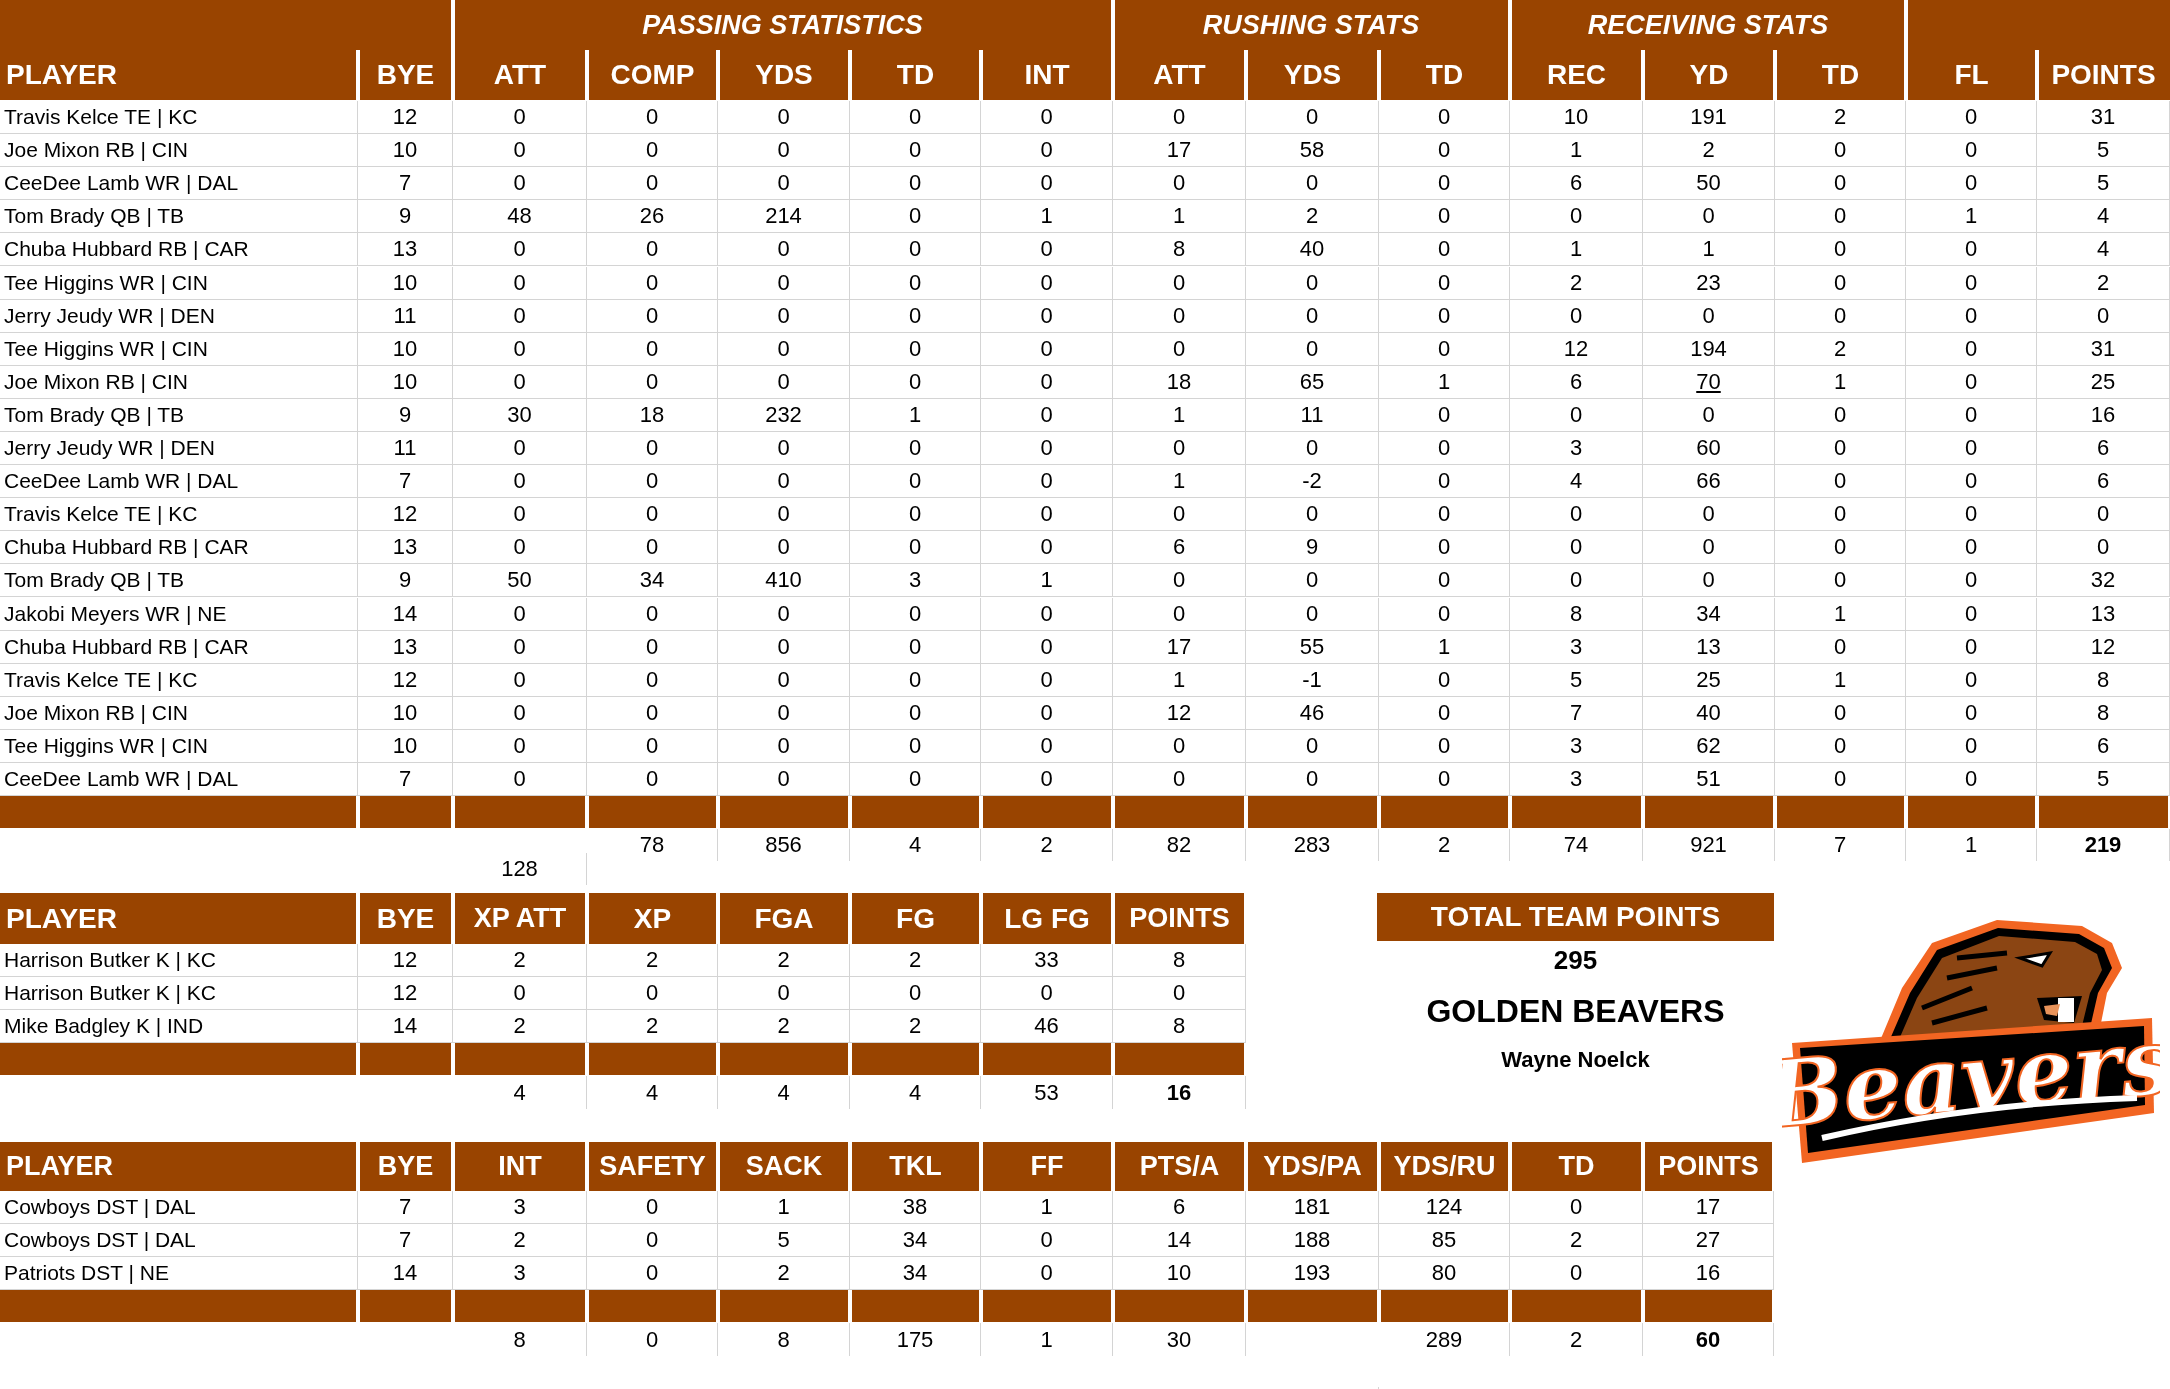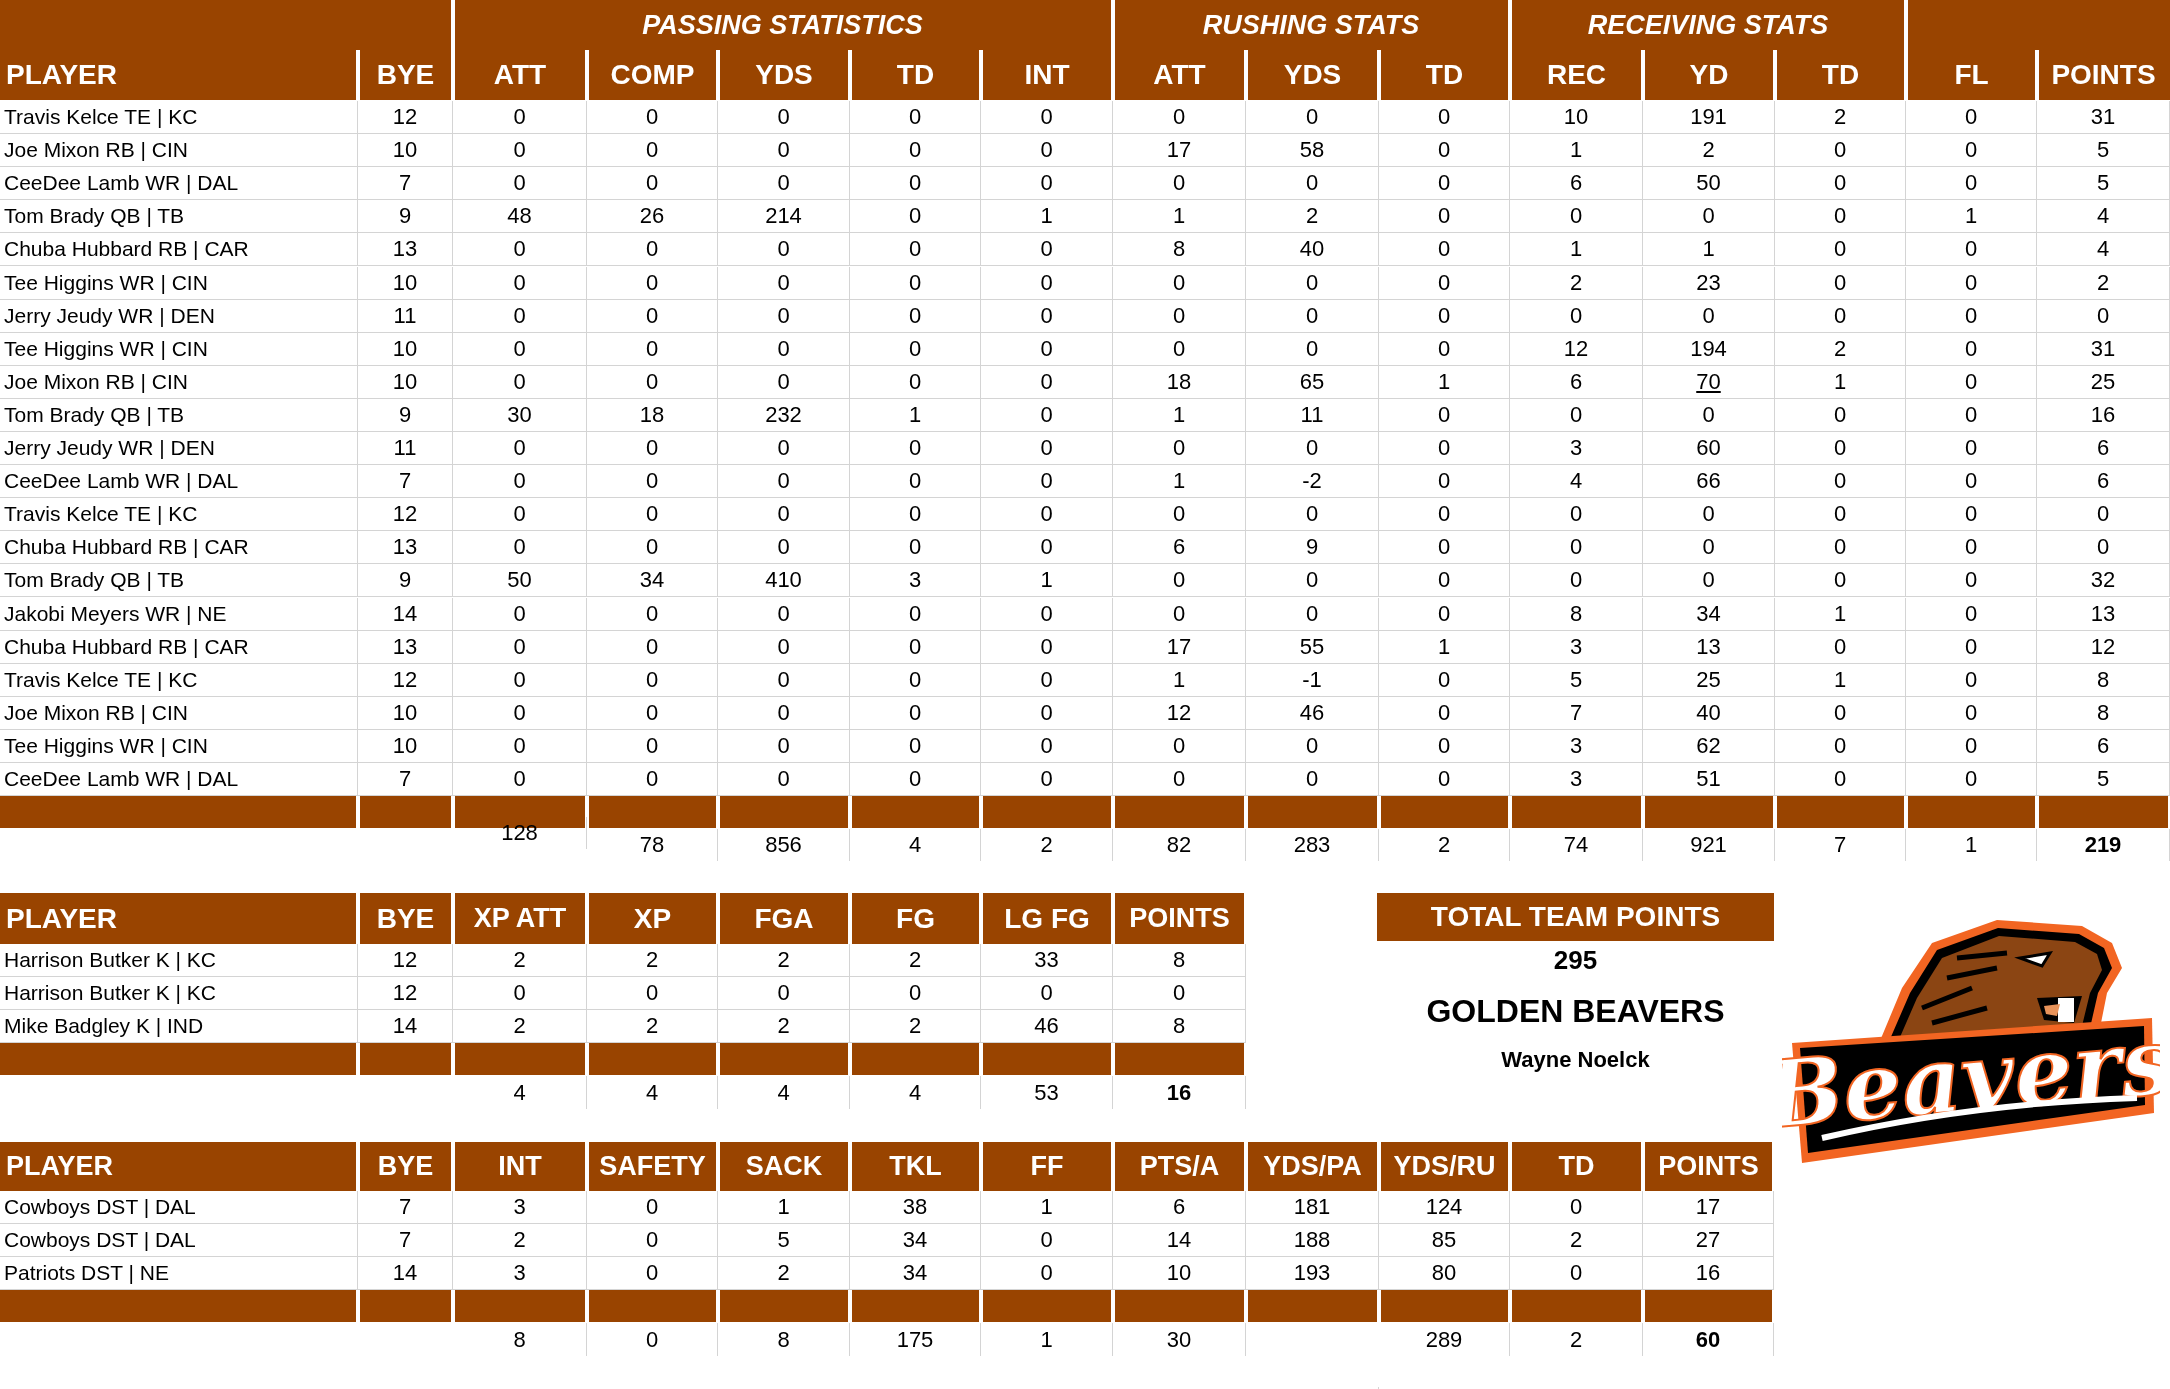--- a/index.html
+++ b/index.html
@@ -387,21 +387,21 @@
     <div class="abs bar" style="left: 1115px; top: 796px; width: 129px; height: 32px;"></div>
     <div class="abs bar" style="left: 1248px; top: 796px; width: 129px; height: 32px;"></div>
     <div class="abs bar" style="left: 1381px; top: 796px; width: 127px; height: 32px;"></div>
     <div class="abs bar" style="left: 1512px; top: 796px; width: 129px; height: 32px;"></div>
     <div class="abs bar" style="left: 1645px; top: 796px; width: 128px; height: 32px;"></div>
     <div class="abs bar" style="left: 1777px; top: 796px; width: 127px; height: 32px;"></div>
     <div class="abs bar" style="left: 1908px; top: 796px; width: 127px; height: 32px;"></div>
     <div class="abs bar" style="left: 2039px; top: 796px; width: 129px; height: 32px;"></div>
     <div class="abs tot" style="left: 0px; top: 829px; width: 358px; height: 32px; border-right: none;"></div>
     <div class="abs tot" style="left: 358px; top: 829px; width: 95px; height: 32px; border-right: none;"></div>
-    <div class="abs tot" style="left: 453px; top: 817px; width: 134px; height: 32px;">128</div>
+    <div class="abs tot" style="left: 453px; top: 853px; width: 134px; height: 32px;">128</div>
     <div class="abs tot" style="left: 587px; top: 829px; width: 131px; height: 32px;">78</div>
     <div class="abs tot" style="left: 718px; top: 829px; width: 132px; height: 32px;">856</div>
     <div class="abs tot" style="left: 850px; top: 829px; width: 131px; height: 32px;">4</div>
     <div class="abs tot" style="left: 981px; top: 829px; width: 132px; height: 32px;">2</div>
     <div class="abs tot" style="left: 1113px; top: 829px; width: 133px; height: 32px;">82</div>
     <div class="abs tot" style="left: 1246px; top: 829px; width: 133px; height: 32px;">283</div>
     <div class="abs tot" style="left: 1379px; top: 829px; width: 131px; height: 32px;">2</div>
     <div class="abs tot" style="left: 1510px; top: 829px; width: 133px; height: 32px;">74</div>
     <div class="abs tot" style="left: 1643px; top: 829px; width: 132px; height: 32px;">921</div>
     <div class="abs tot" style="left: 1775px; top: 829px; width: 131px; height: 32px;">7</div>

